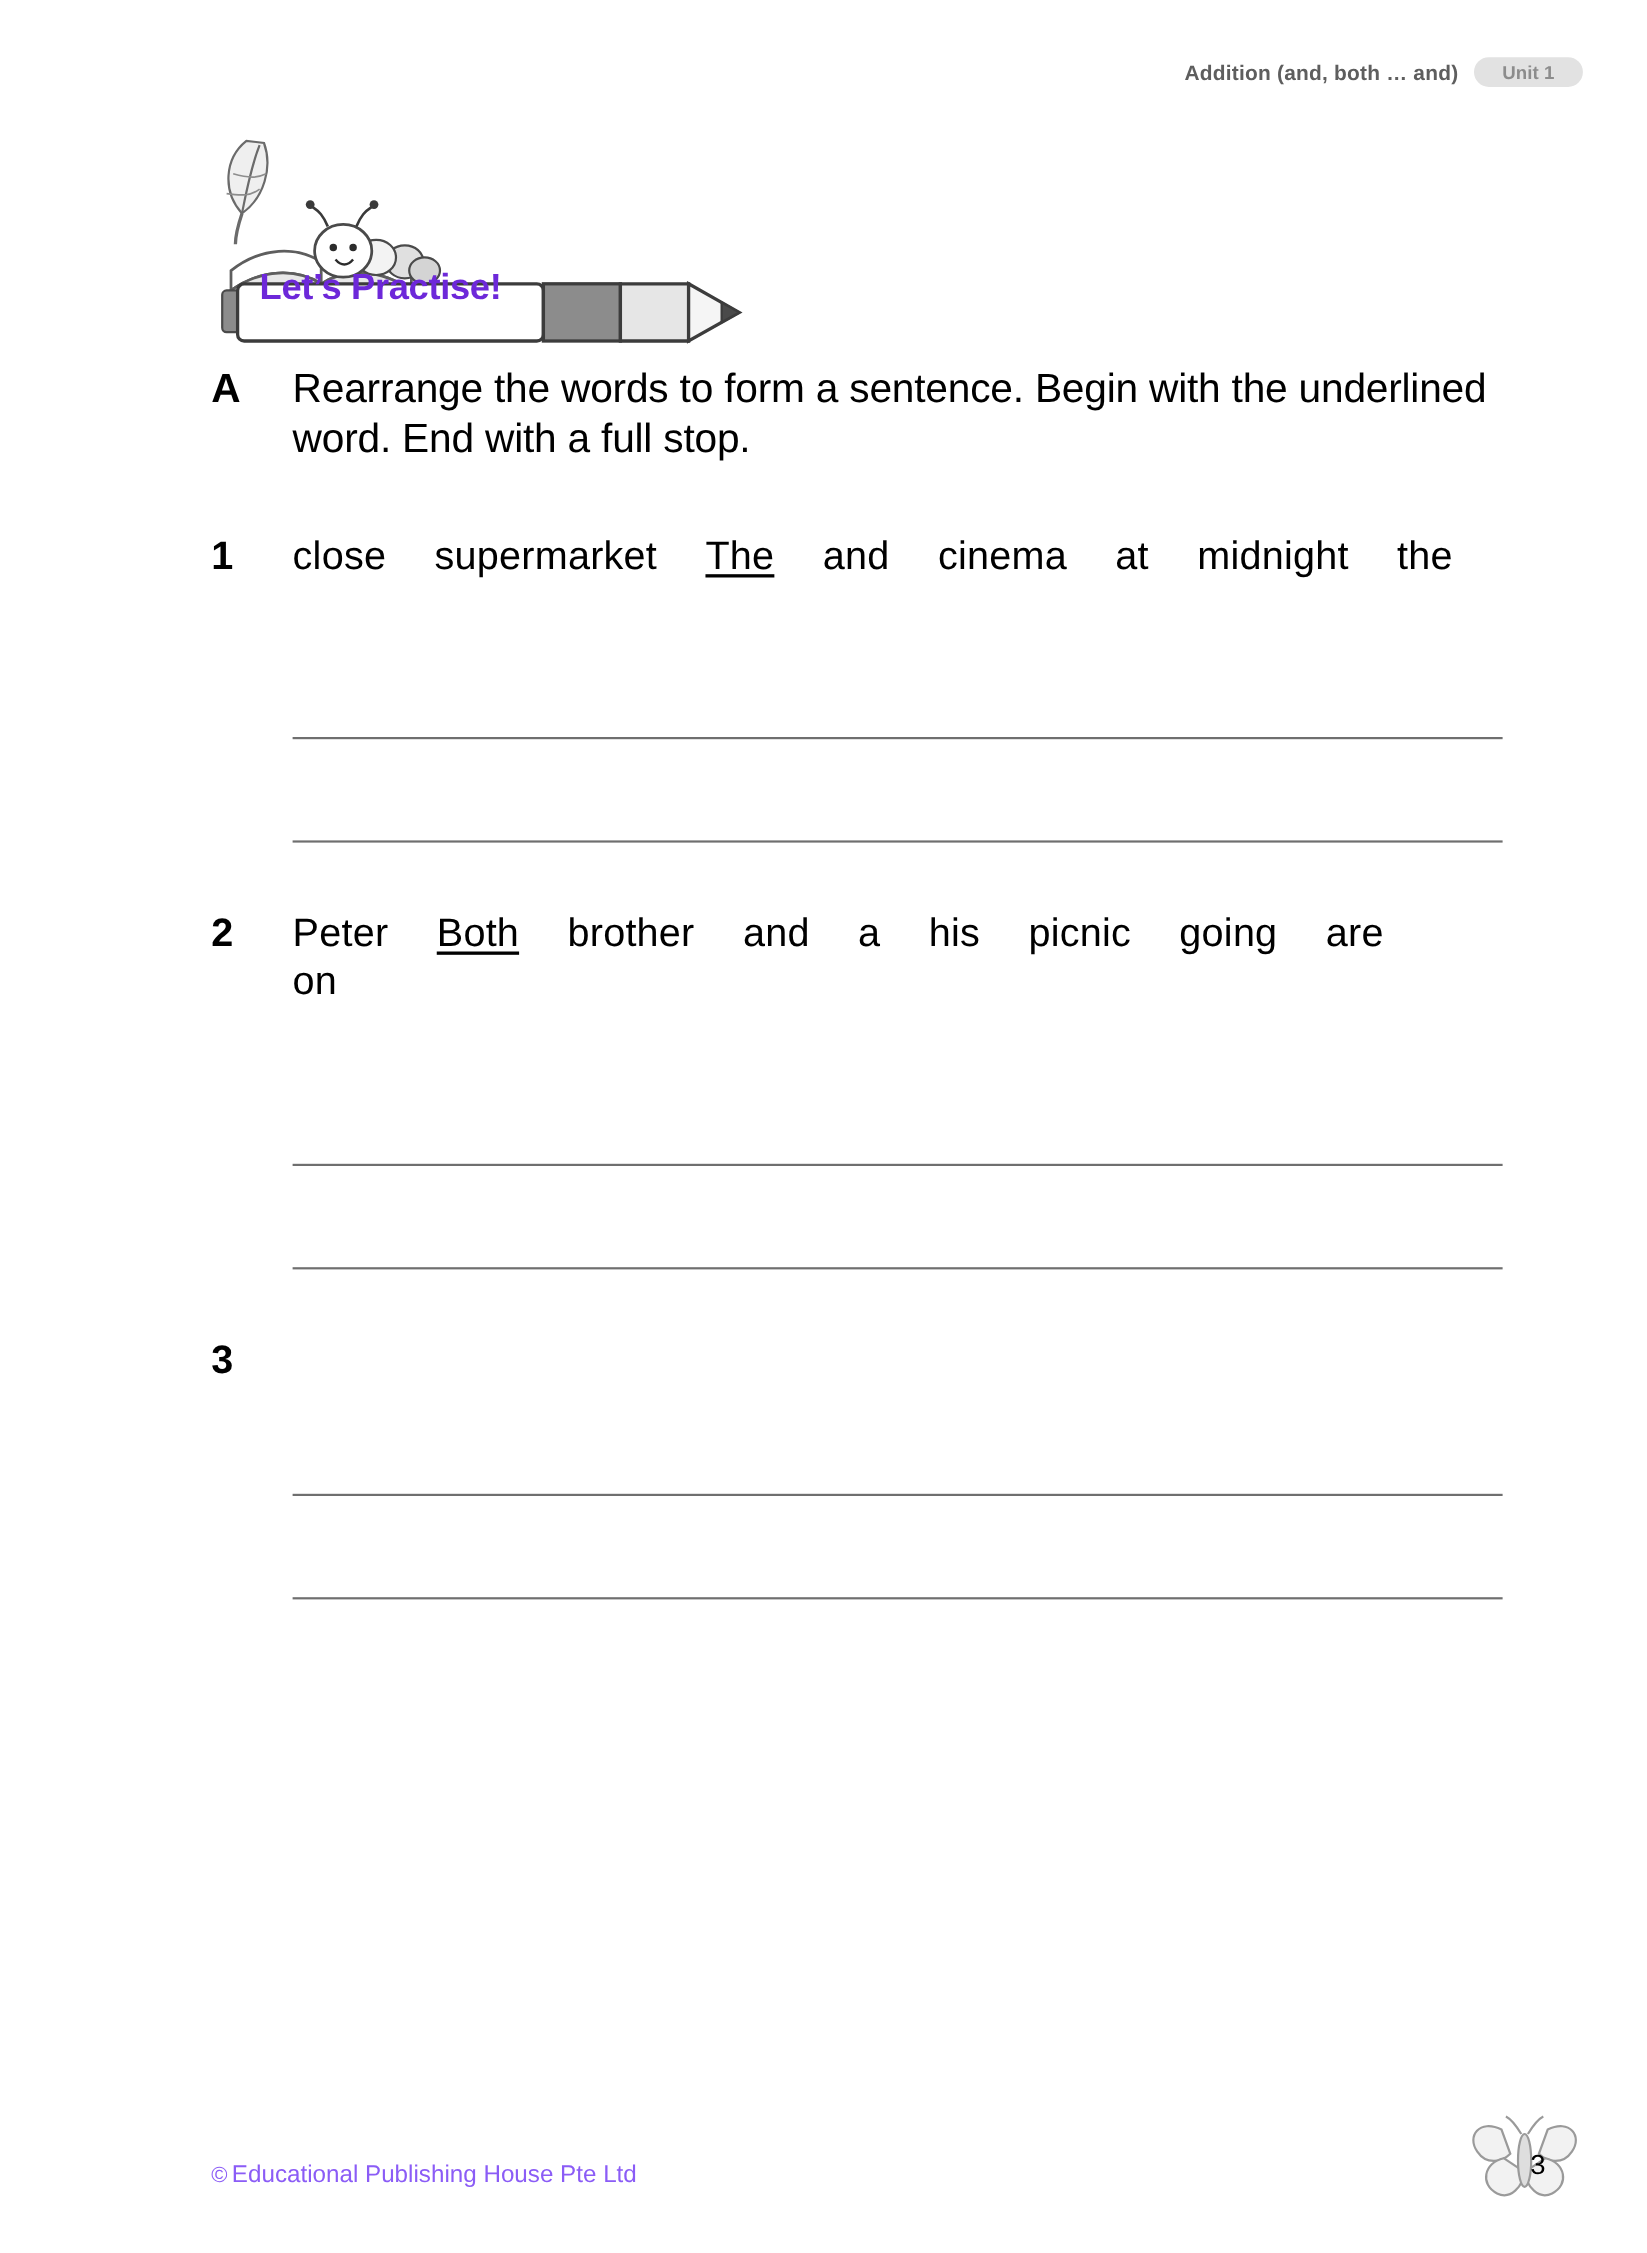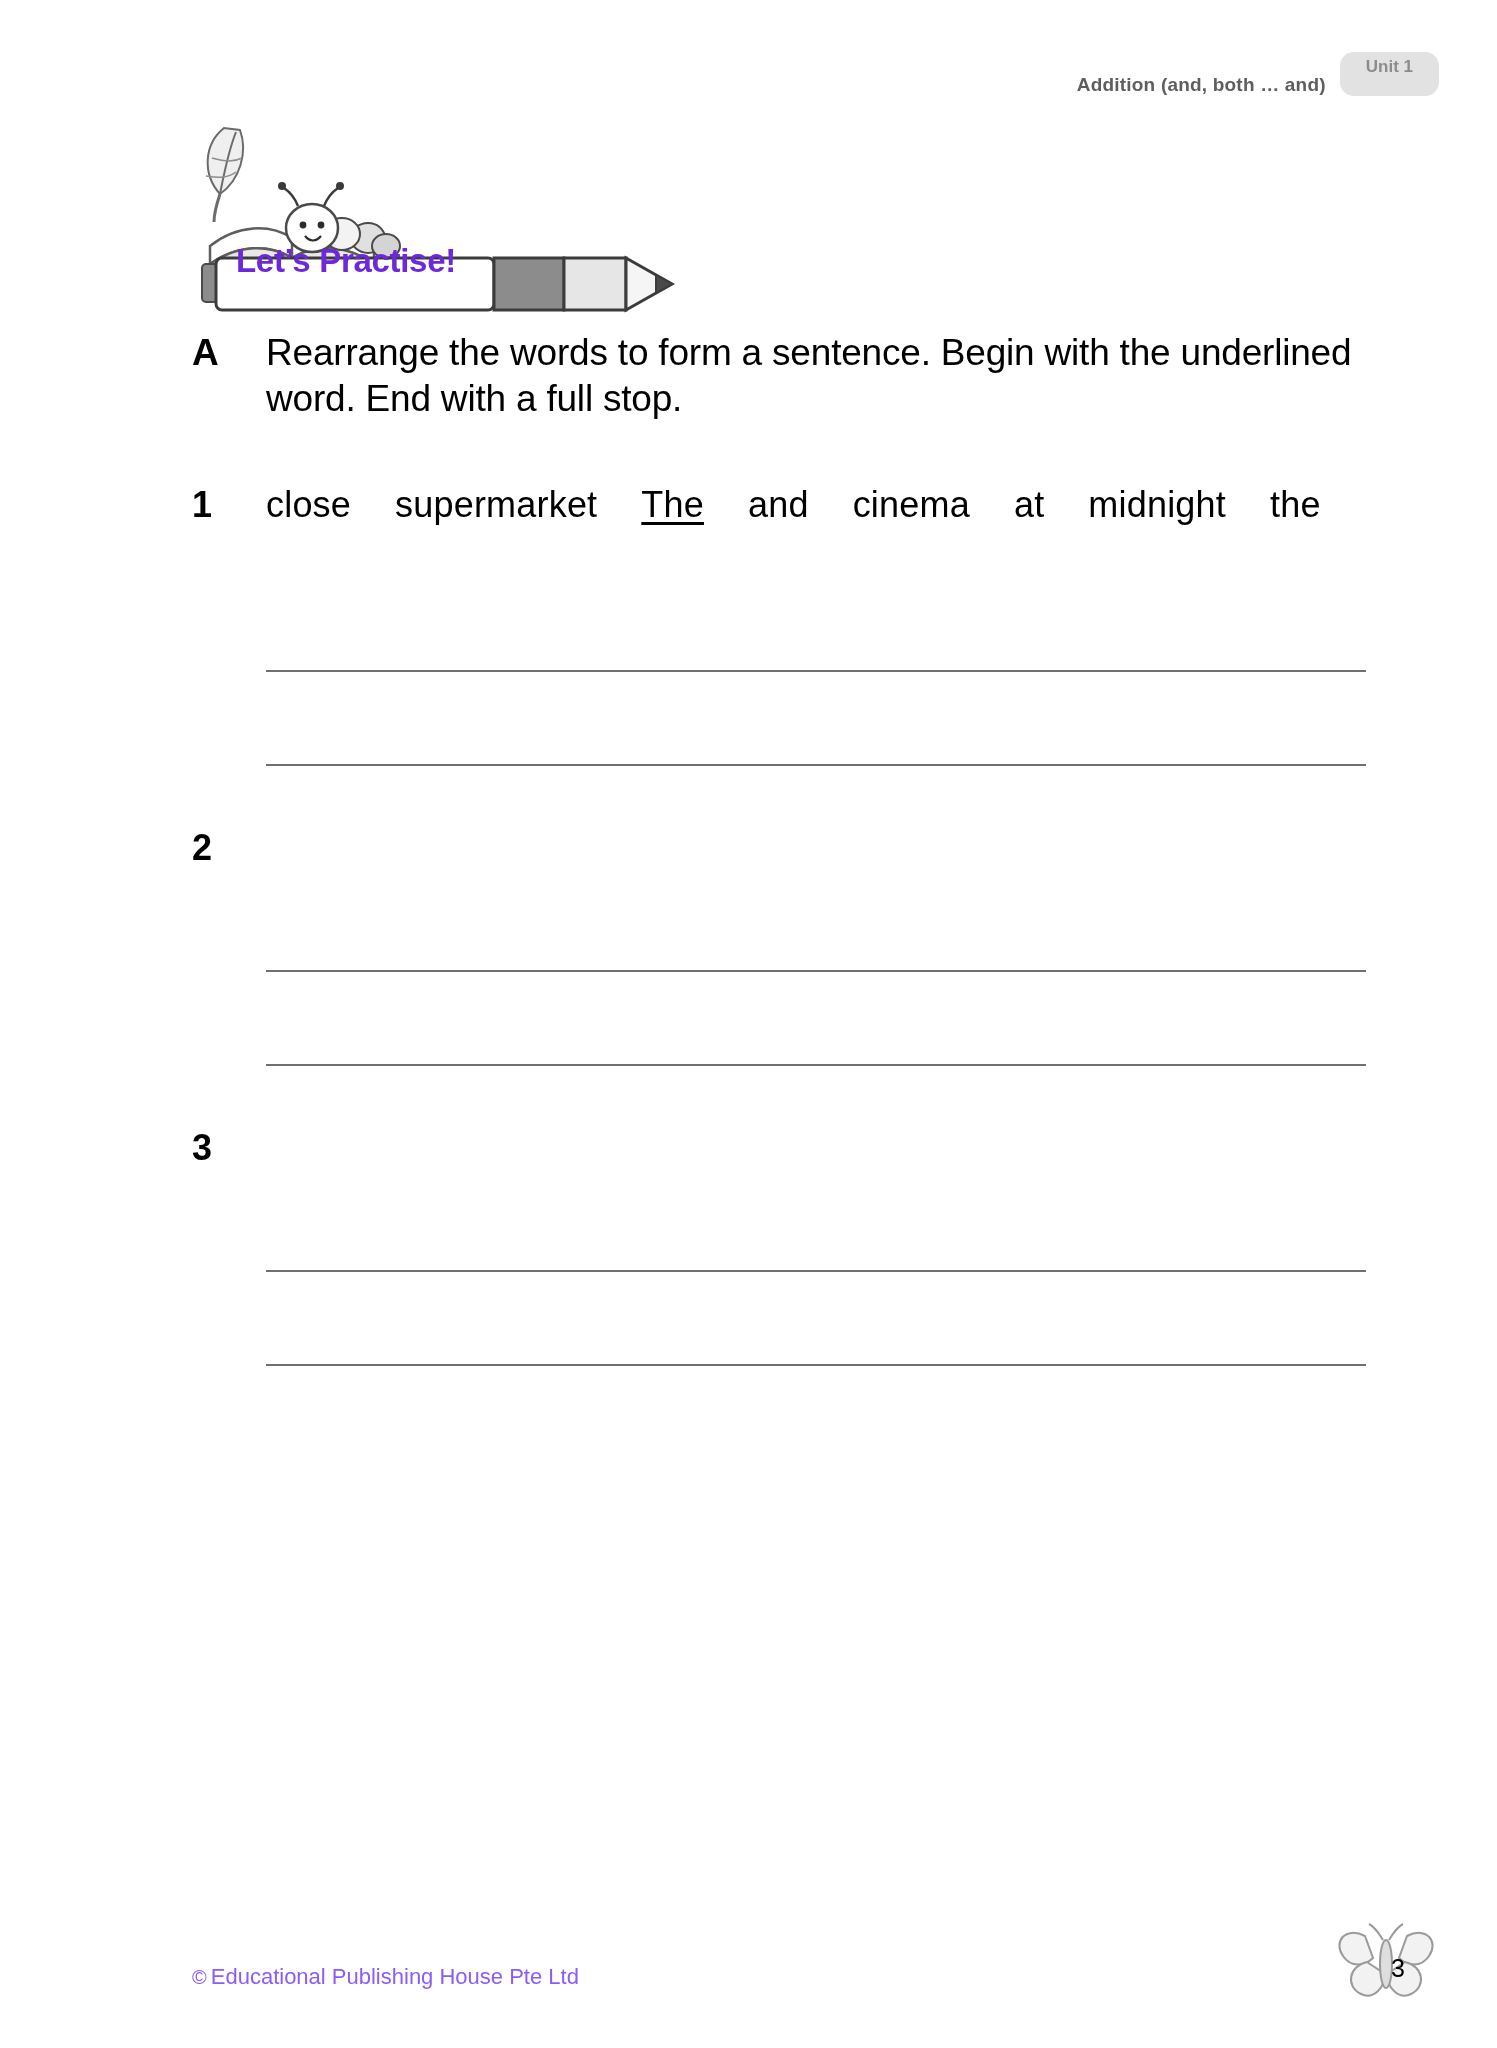--- a/index.html
+++ b/index.html
@@ -31,21 +31,21 @@
     color: #5e5e5e;
     letter-spacing: 0.2px;
     white-space: nowrap;
   }
   .unit-pill {
     background: #e2e2e2;
     color: #8c8c8c;
     font-size: 17px;
     font-weight: bold;
     border-radius: 14px;
-    padding: 5px 26px 19px 26px;
+    padding: 5px 26px 2px 26px;
     white-space: nowrap;
   }
 
   
   .banner {
     position: absolute;
     left: 190px;
     top: 118px;
     width: 520px;
     height: 200px;
@@ -218,20 +218,21 @@
           <div class="q-words"><span class="w">close</span><span class="w">supermarket</span><span class="w u">The</span><span class="w">and</span><span class="w">cinema</span><span class="w">at</span><span class="w">midnight</span><span class="w">the</span></div>
           <div class="answer-lines">
             <div class="answer-line"></div>
             <div class="answer-line"></div>
           </div>
         </div>
       </div>
       <div class="question">
         <div class="q-num">2</div>
         <div class="q-body">
+          <div class="q-words"><span class="w">Peter</span><span class="w u">Both</span><span class="w">brother</span><span class="w">and</span><span class="w">a</span><span class="w">his</span><span class="w">picnic</span><span class="w">going</span><span class="w">are</span><span class="w">on</span></div>
           <div class="answer-lines">
             <div class="answer-line"></div>
             <div class="answer-line"></div>
           </div>
         </div>
       </div>
       <div class="question">
         <div class="q-num">3</div>
         <div class="q-body">
           <div class="answer-lines">

